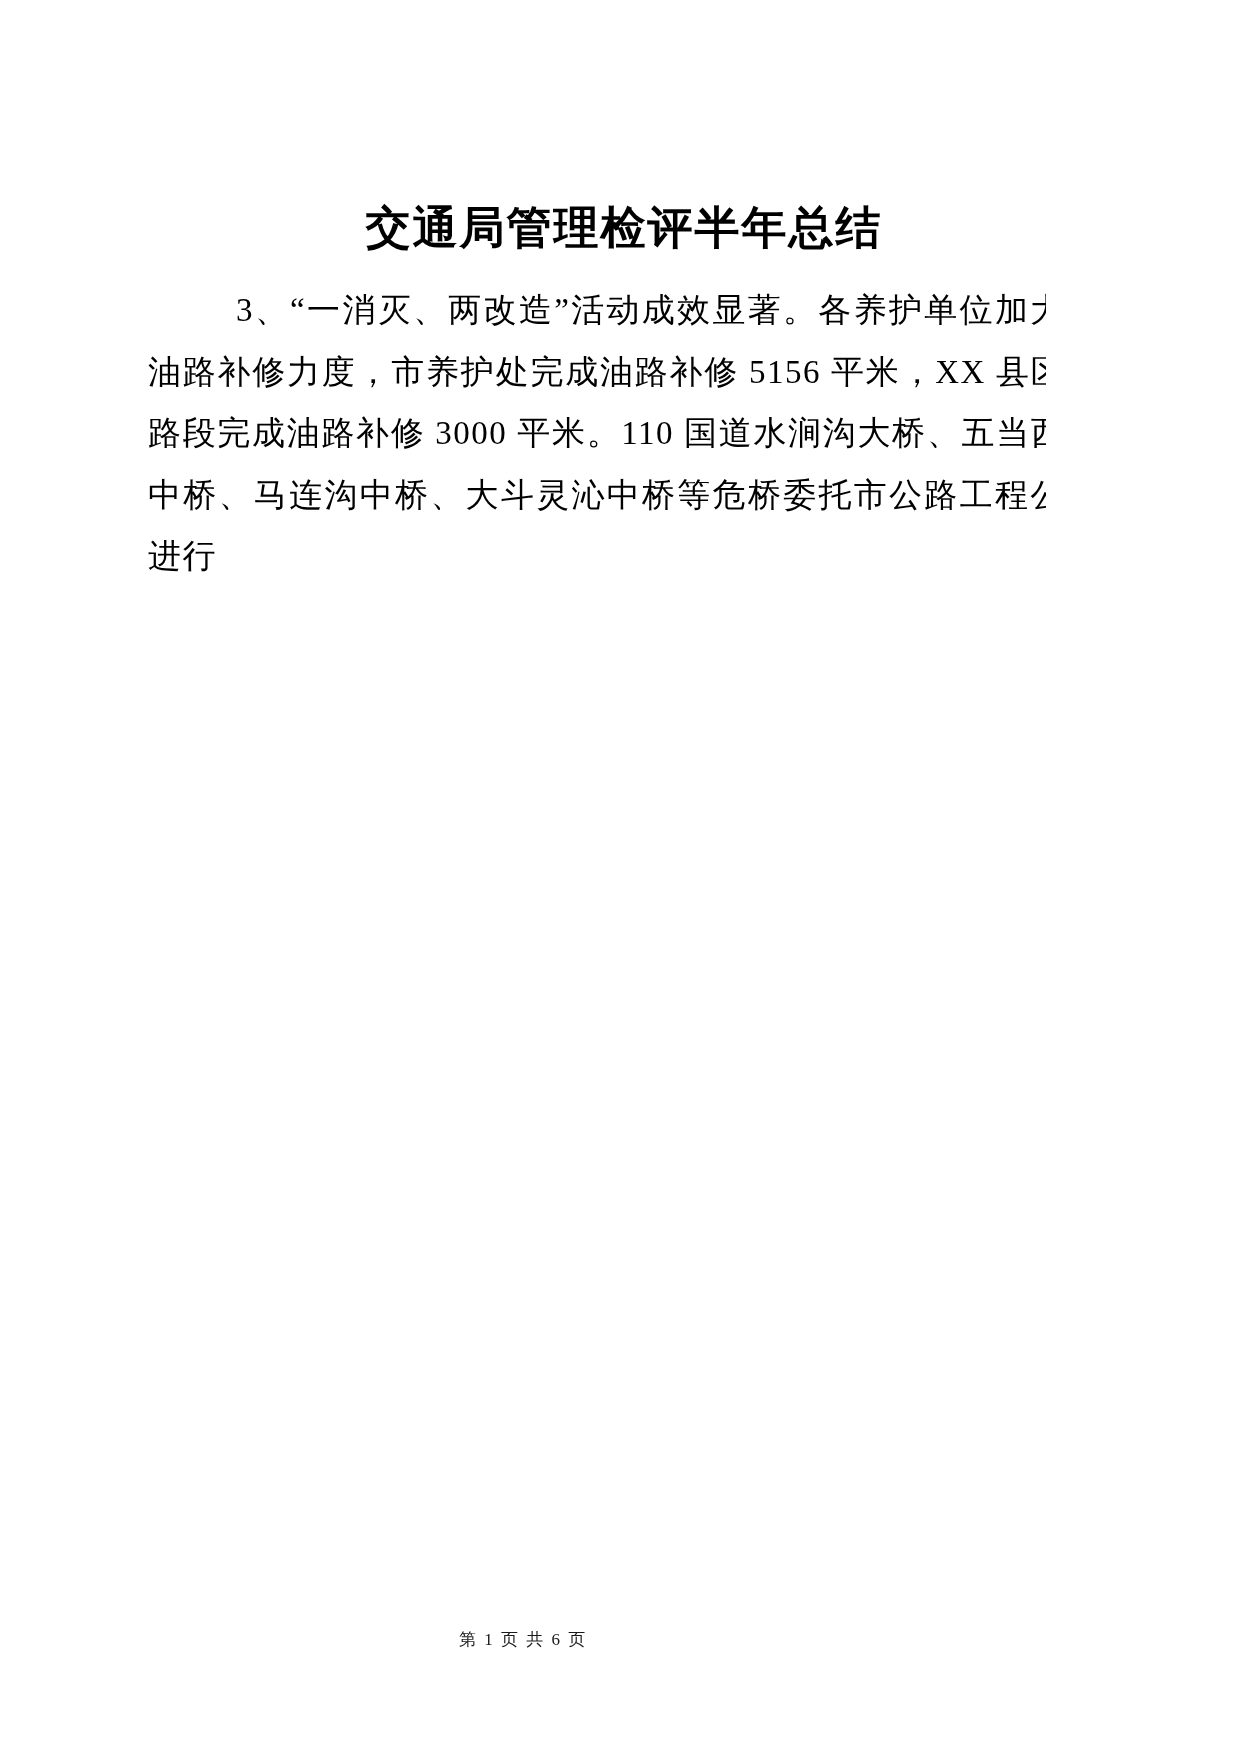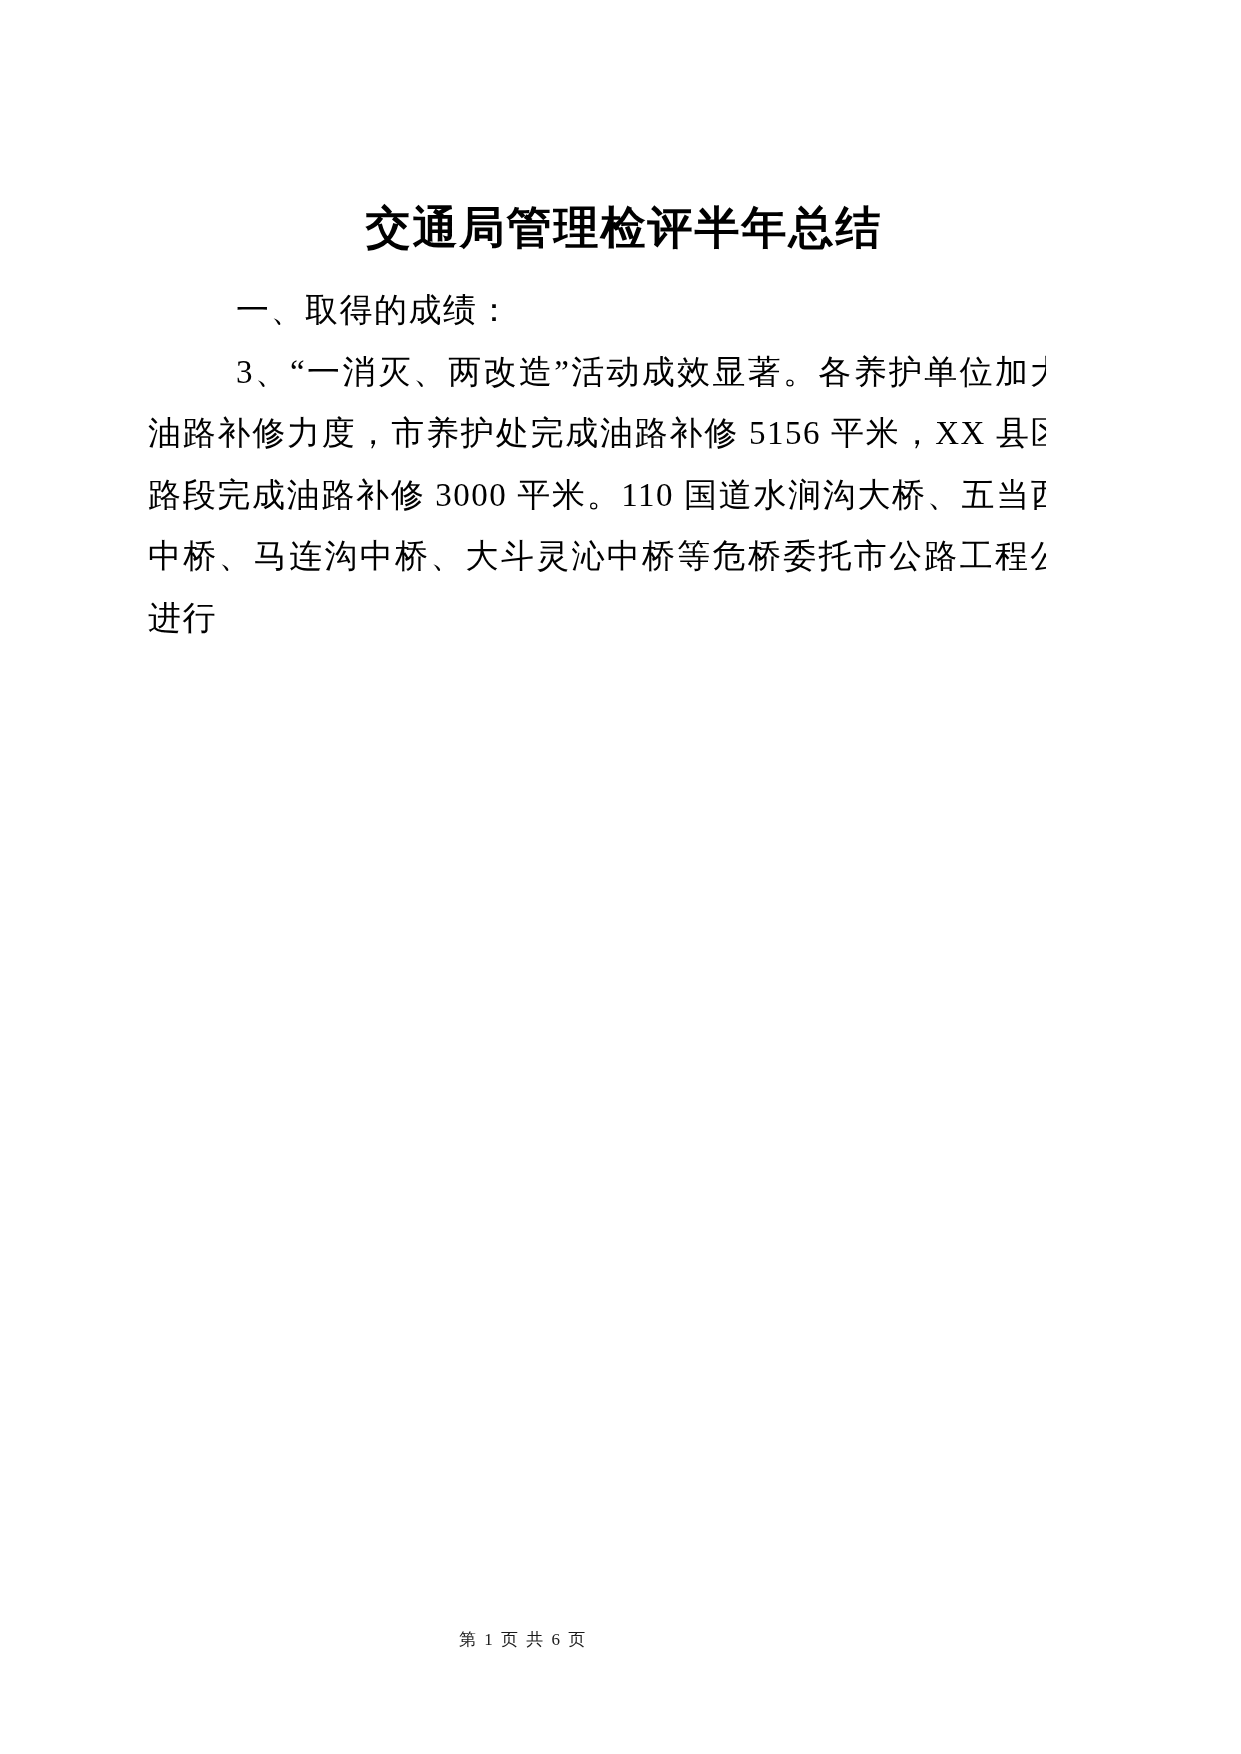--- a/index.html
+++ b/index.html
@@ -53,21 +53,20 @@
     color: #1a1a1a;
   }
 </style>
 </head>
 <body>
 
 <div class="page">
   <div class="content">
     <h1 class="doc-title">交通局管理检评半年总结</h1>
 
-    <p class="body-para">一、取得的成绩：</p>
 
 
 
 
     <p class="body-para">3、“一消灭、两改造”活动成效显著。各养护单位加大了油路补修力度，市养护处完成油路补修 5156 平米，XX 县区公路段完成油路补修 3000 平米。110 国道水涧沟大桥、五当西沟中桥、马连沟中桥、大斗灵沁中桥等危桥委托市公路工程公司进行</p>
   </div>
 
   <div class="page-footer">第 1 页 共 6 页</div>
 </div>
 

